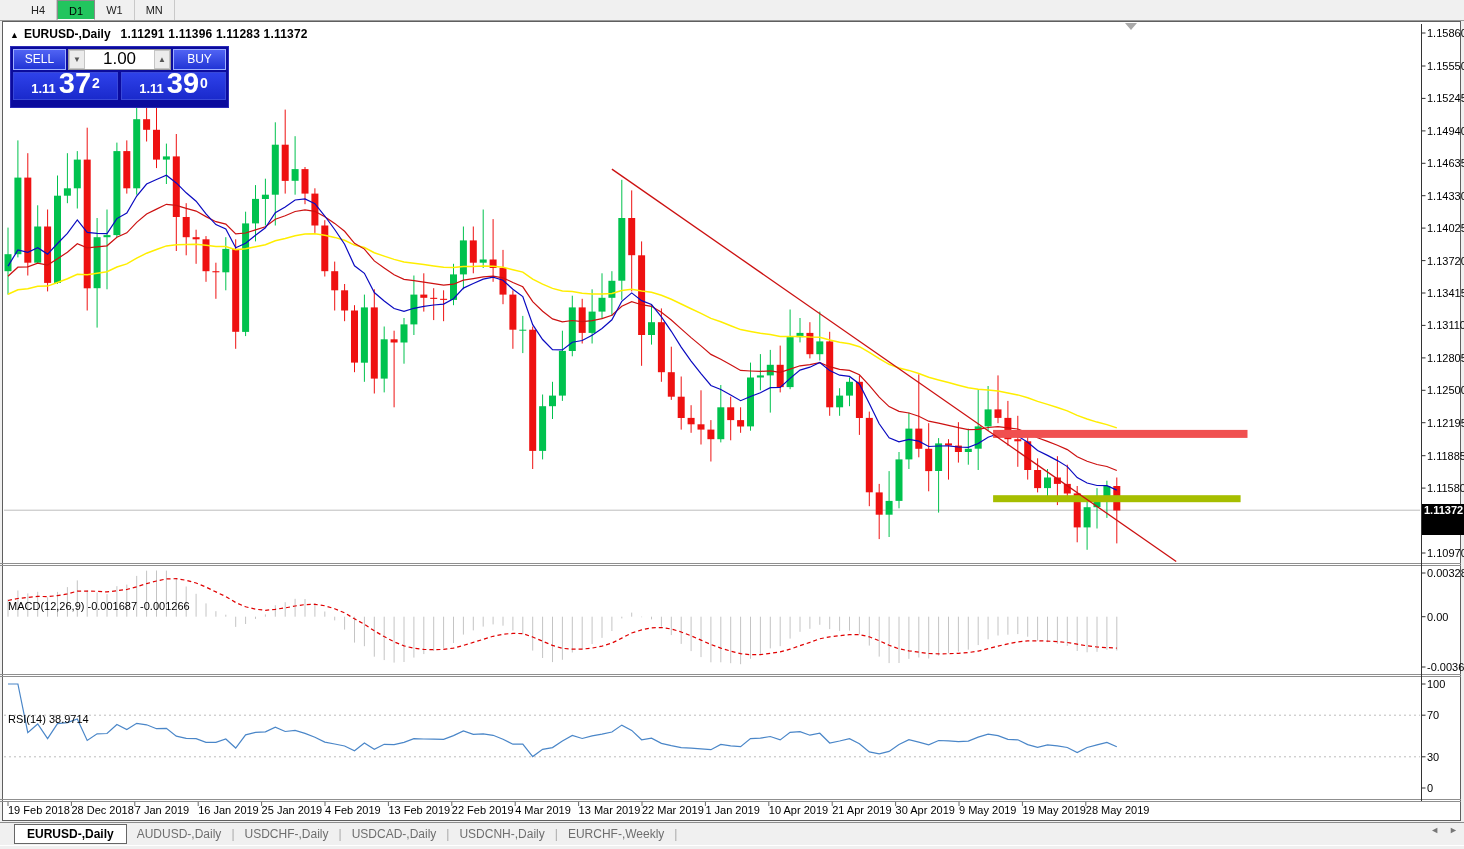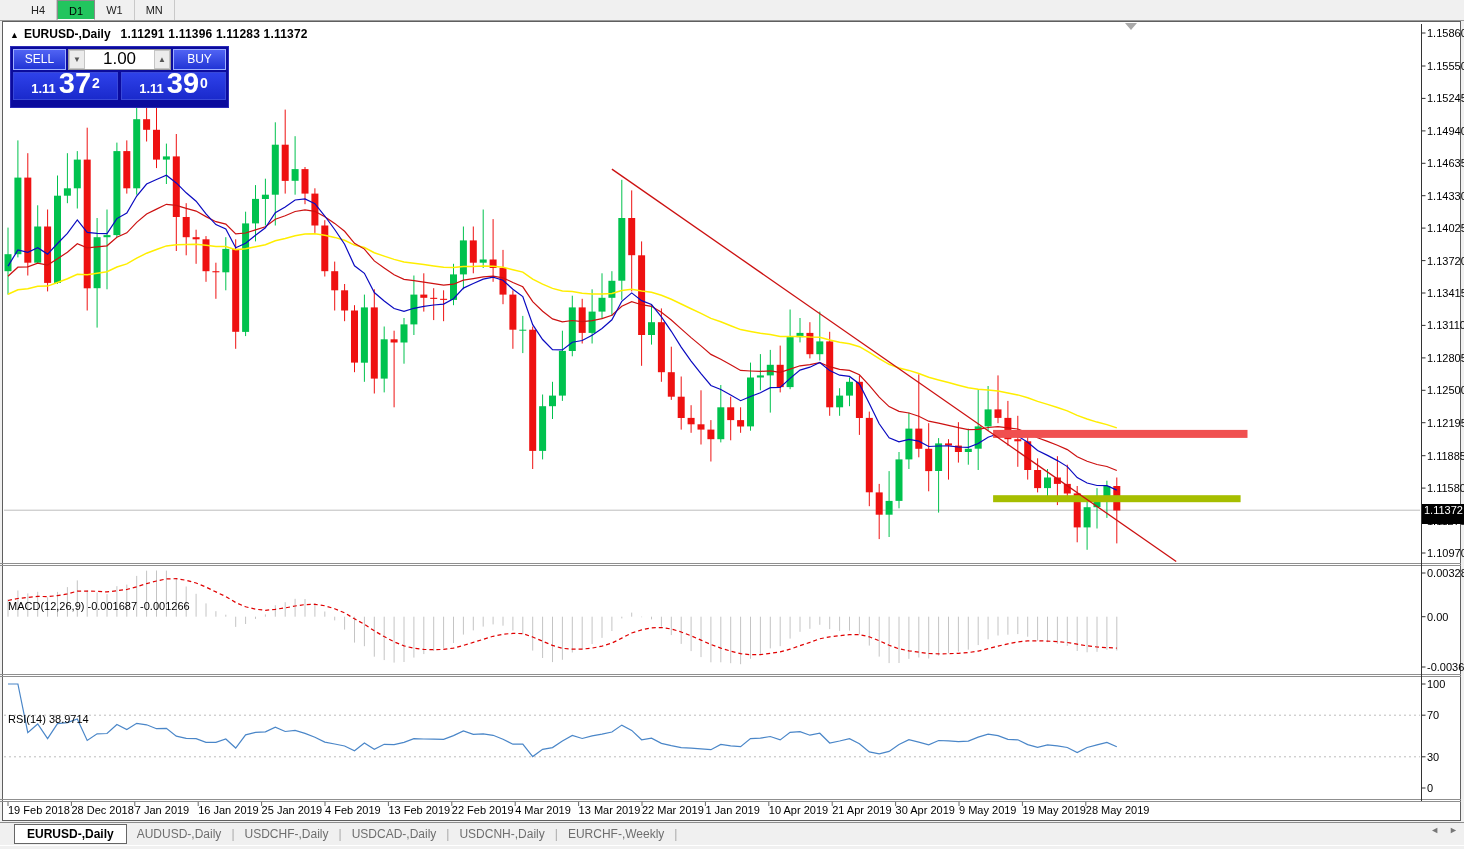--- a/index.html
+++ b/index.html
@@ -36,22 +36,22 @@
   .tp-row2{display:flex;margin-top:2px;height:28px;gap:3px;}
   .price-box{flex:1;background:linear-gradient(#2e41ea,#1a2acc);color:#fff;display:flex;
     align-items:flex-end;justify-content:center;padding:1px 0 3px;border:1px solid #3949d8;box-sizing:border-box;}
   .pb-small{font-size:13px;font-weight:bold;margin-right:3px;line-height:15px;}
   .pb-big{font-size:29px;font-weight:bold;line-height:26px;}
   .pb-sup{font-size:14px;font-weight:bold;align-self:flex-start;margin-top:1px;margin-left:1px;}
 
   .ind-label{position:absolute;z-index:3;font-size:11px;color:#000;white-space:nowrap;margin-top:32px;}
   #overlay-labels{position:absolute;left:0;top:0;width:1464px;height:849px;z-index:2;pointer-events:none;}
   .axis-lbl{position:absolute;left:1427px;font-size:11px;color:#000;white-space:nowrap;}
-  #price-tag{position:absolute;left:1422px;width:41px;height:20px;background:#000;color:#fff;
-    font-size:11px;line-height:13px;padding-left:2px;z-index:3;}
+  #price-tag{position:absolute;left:1422px;width:41px;height:31px;background:#000;color:#fff;
+    font-size:11px;line-height:13px;padding-left:2px;z-index:3;font-weight:bold;}
   .date-lbl{position:absolute;font-size:11px;color:#000;white-space:nowrap;top:804px;}
 
   
   .sym-tabbar{position:absolute;left:0;top:822px;width:1464px;height:23px;background:#f0f0f0;
     border-top:1px solid #8c8c8c;display:flex;align-items:center;padding-left:14px;box-sizing:border-box;z-index:6;}
   .sym-tab{font-size:12px;color:#6e6e6e;padding:2px 10px;white-space:nowrap;}
   .sym-tab.active{background:#fff;color:#000;font-weight:bold;border:1px solid #666;padding:2px 12px;}
   .tab-sep{color:#aaa;font-size:12px;}
   .tab-arrows{position:absolute;right:6px;top:825px;z-index:7;display:flex;gap:10px;}
   .tab-arrow{font-size:9px;color:#777;}

